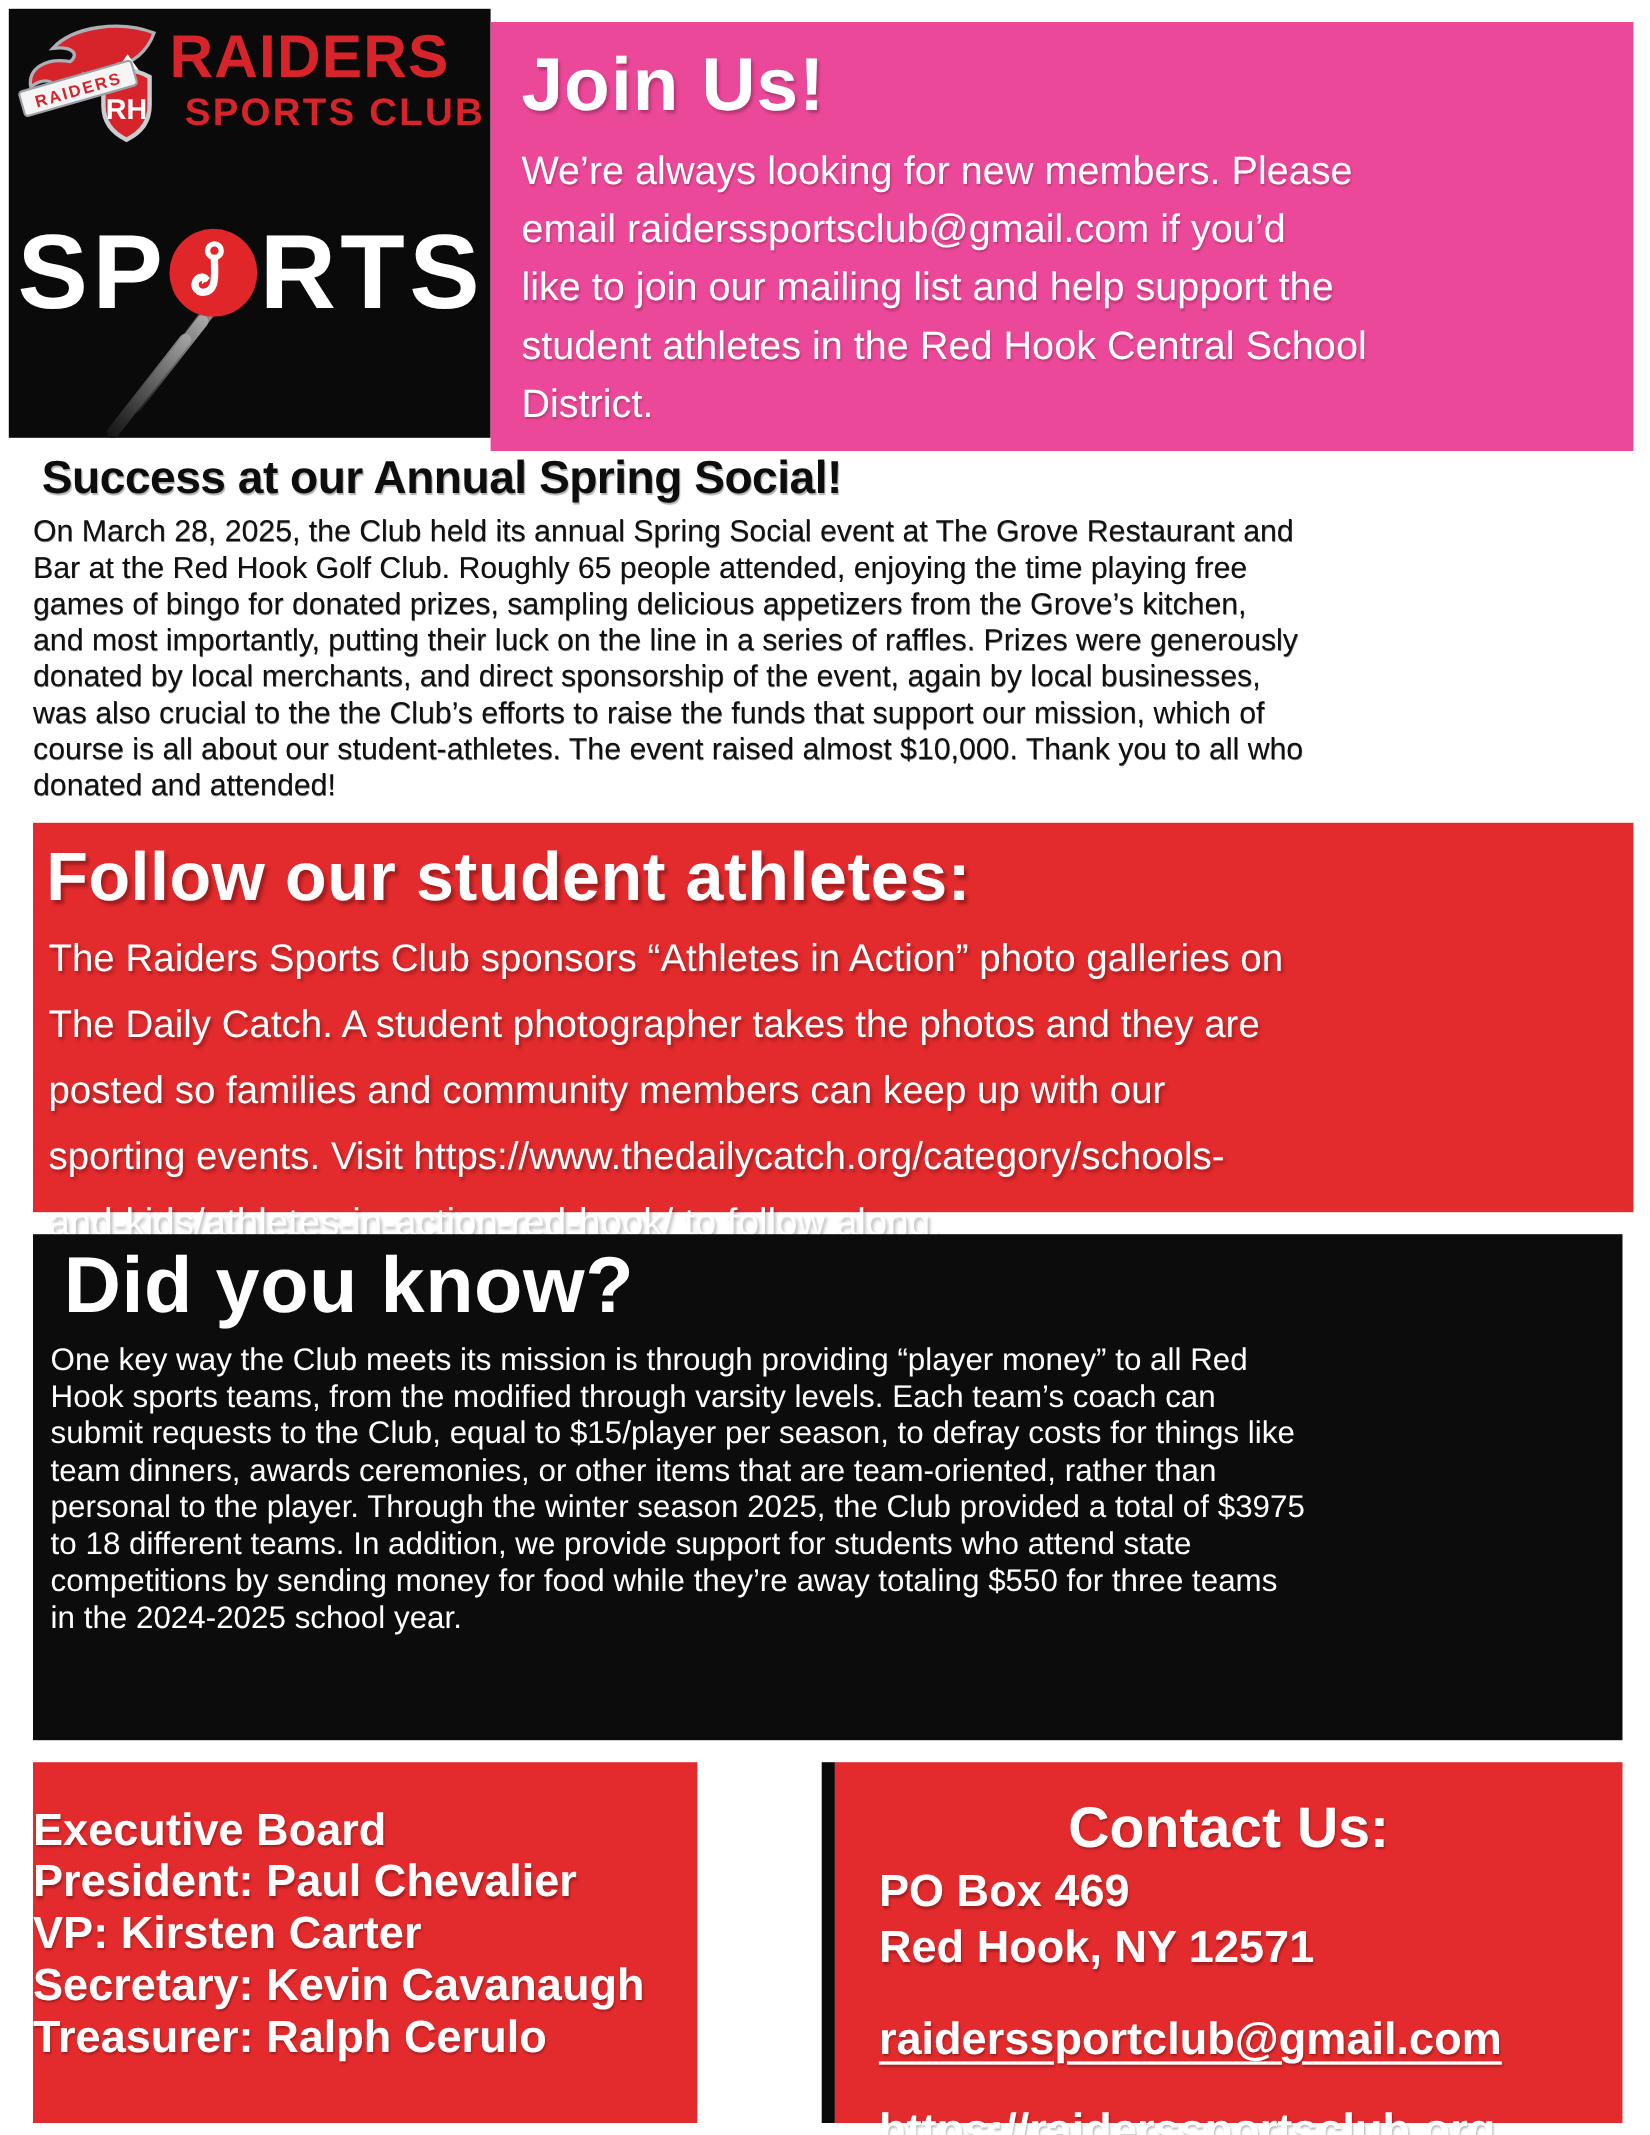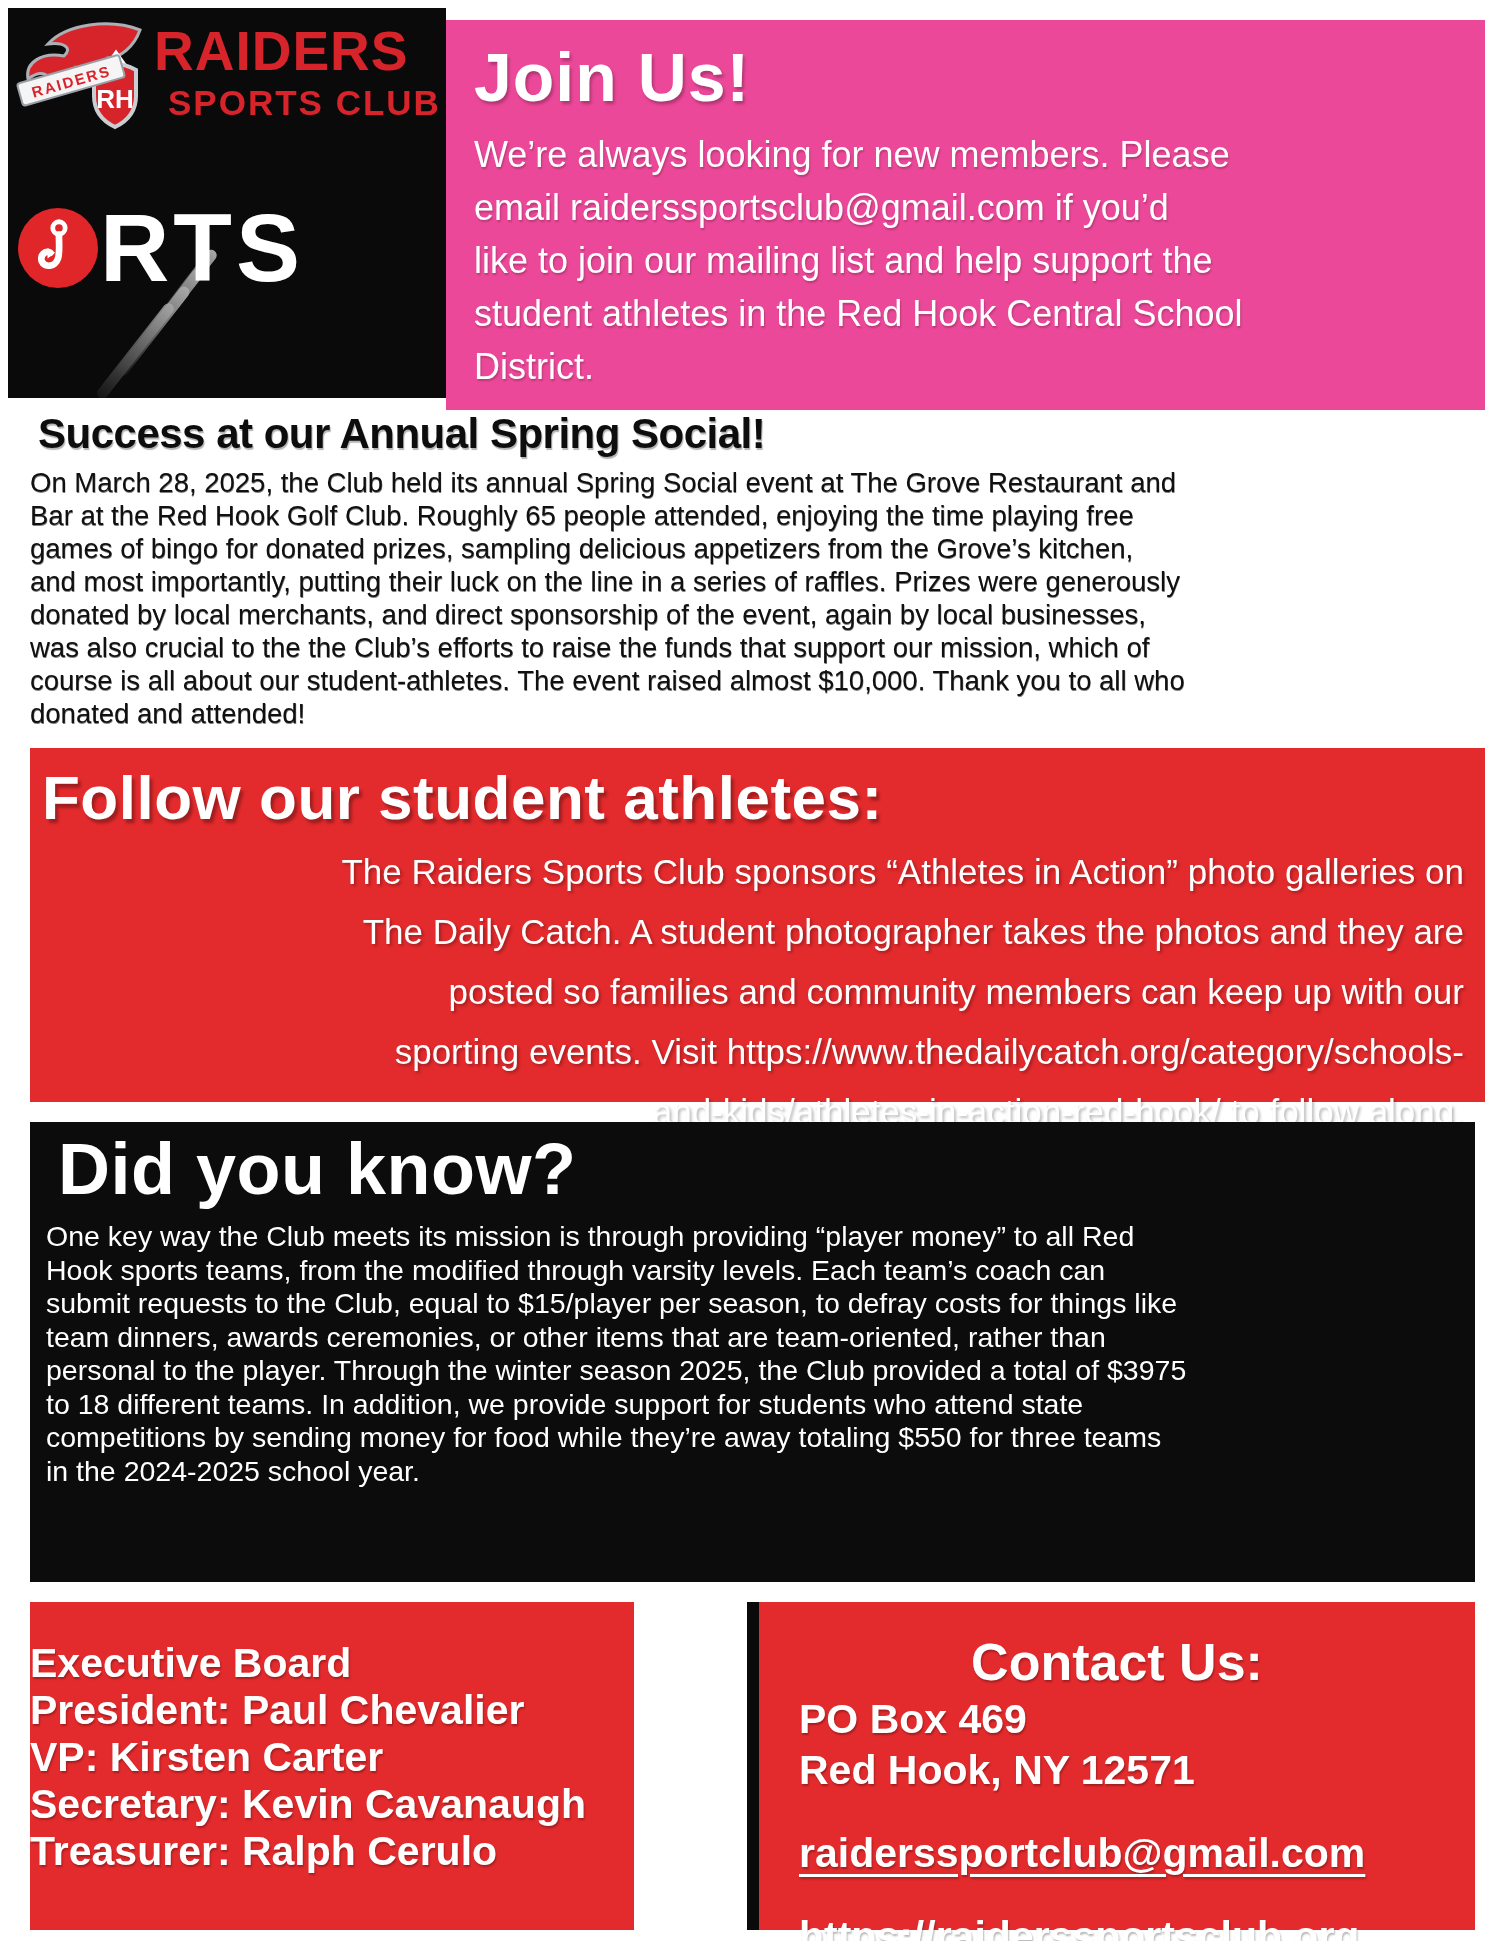--- a/index.html
+++ b/index.html
@@ -22,21 +22,21 @@
   .s1{left:178px;top:235px;height:75px;}
   .s2{left:158px;top:252px;height:95px;}
   .s3{left:140px;top:268px;height:110px;}
   .s4{left:122px;top:284px;height:118px;opacity:.85;}
   
   .social-heading{left:38px;top:410px;color:#0d0d0d;font-size:42px;font-weight:700;letter-spacing:-0.5px;text-shadow:1px 2px 1px rgba(0,0,0,.3);}
   .social-body{left:30px;top:466px;width:1455px;color:#101010;font-size:27.5px;line-height:33px;white-space:pre-line;text-shadow:0.4px 0.8px 0.6px rgba(0,0,0,.5);}
   
   .follow-box{left:30px;top:748px;width:1455px;height:354px;background:#e32a2c;}
   .follow-heading{left:12px;top:14px;color:#fff;font-size:62px;font-weight:700;letter-spacing:0.5px;text-shadow:3px 4px 3px rgba(0,0,0,.3);}
-  .follow-body{left:14px;top:94px;width:1420px;color:#fff;font-size:35px;line-height:60px;white-space:pre-line;text-shadow:2px 2px 3px rgba(0,0,0,.28);text-align:right;}
+  .follow-body{left:14px;top:94px;width:1420px;color:#fff;font-size:35px;line-height:60px;white-space:pre-line;text-shadow:2px 2px 3px rgba(0,0,0,.28);}
   
   .dyk-box{left:30px;top:1122px;width:1445px;height:460px;background:#0c0c0c;}
   .dyk-heading{left:28px;top:6px;color:#fff;font-size:72px;font-weight:700;letter-spacing:0.5px;}
   .dyk-body{left:16px;top:98px;width:1408px;color:#fff;font-size:28.5px;line-height:33.5px;white-space:pre-line;}
   
   .board-box{left:30px;top:1602px;width:604px;height:328px;background:#e32a2c;color:#fff;text-align:left;}
   .bottom-divider{left:747px;top:1602px;width:12px;height:328px;background:#0a0a0a;}
   .contact-box{left:759px;top:1602px;width:716px;height:328px;background:#e32a2c;color:#fff;}
   .board-list{padding-top:38px;font-size:41px;font-weight:700;line-height:47px;text-shadow:1px 2px 2px rgba(0,0,0,.28);}
   .contact-heading{left:0;top:30px;width:100%;text-align:center;font-size:52px;font-weight:700;text-shadow:1px 2px 2px rgba(0,0,0,.28);}
@@ -64,20 +64,21 @@
     </g>
   </svg>
 
   <div class="abs wordmark">
     <div class="line1">RAIDERS</div>
     <div class="line2">SPORTS CLUB</div>
   </div>
 
 
   <div class="abs sportsword">
+    <span>SP</span>
     <span class="hook-circle">
       <svg width="42" height="60" viewBox="0 0 44 62">
         <circle cx="23" cy="10" r="6.5" fill="none" stroke="#ffffff" stroke-width="5"></circle>
         <path d="M23,17 C23,28 24,36 22,42 C19,51 8,52 5,45 C3,39 8,33 14,36" fill="none" stroke="#ffffff" stroke-width="7" stroke-linecap="round"></path>
         <path d="M11,31 L19,36 L11,42 Z" fill="#ffffff"></path>
       </svg>
     </span>
     <span>RTS</span>
   </div>
 </div>

